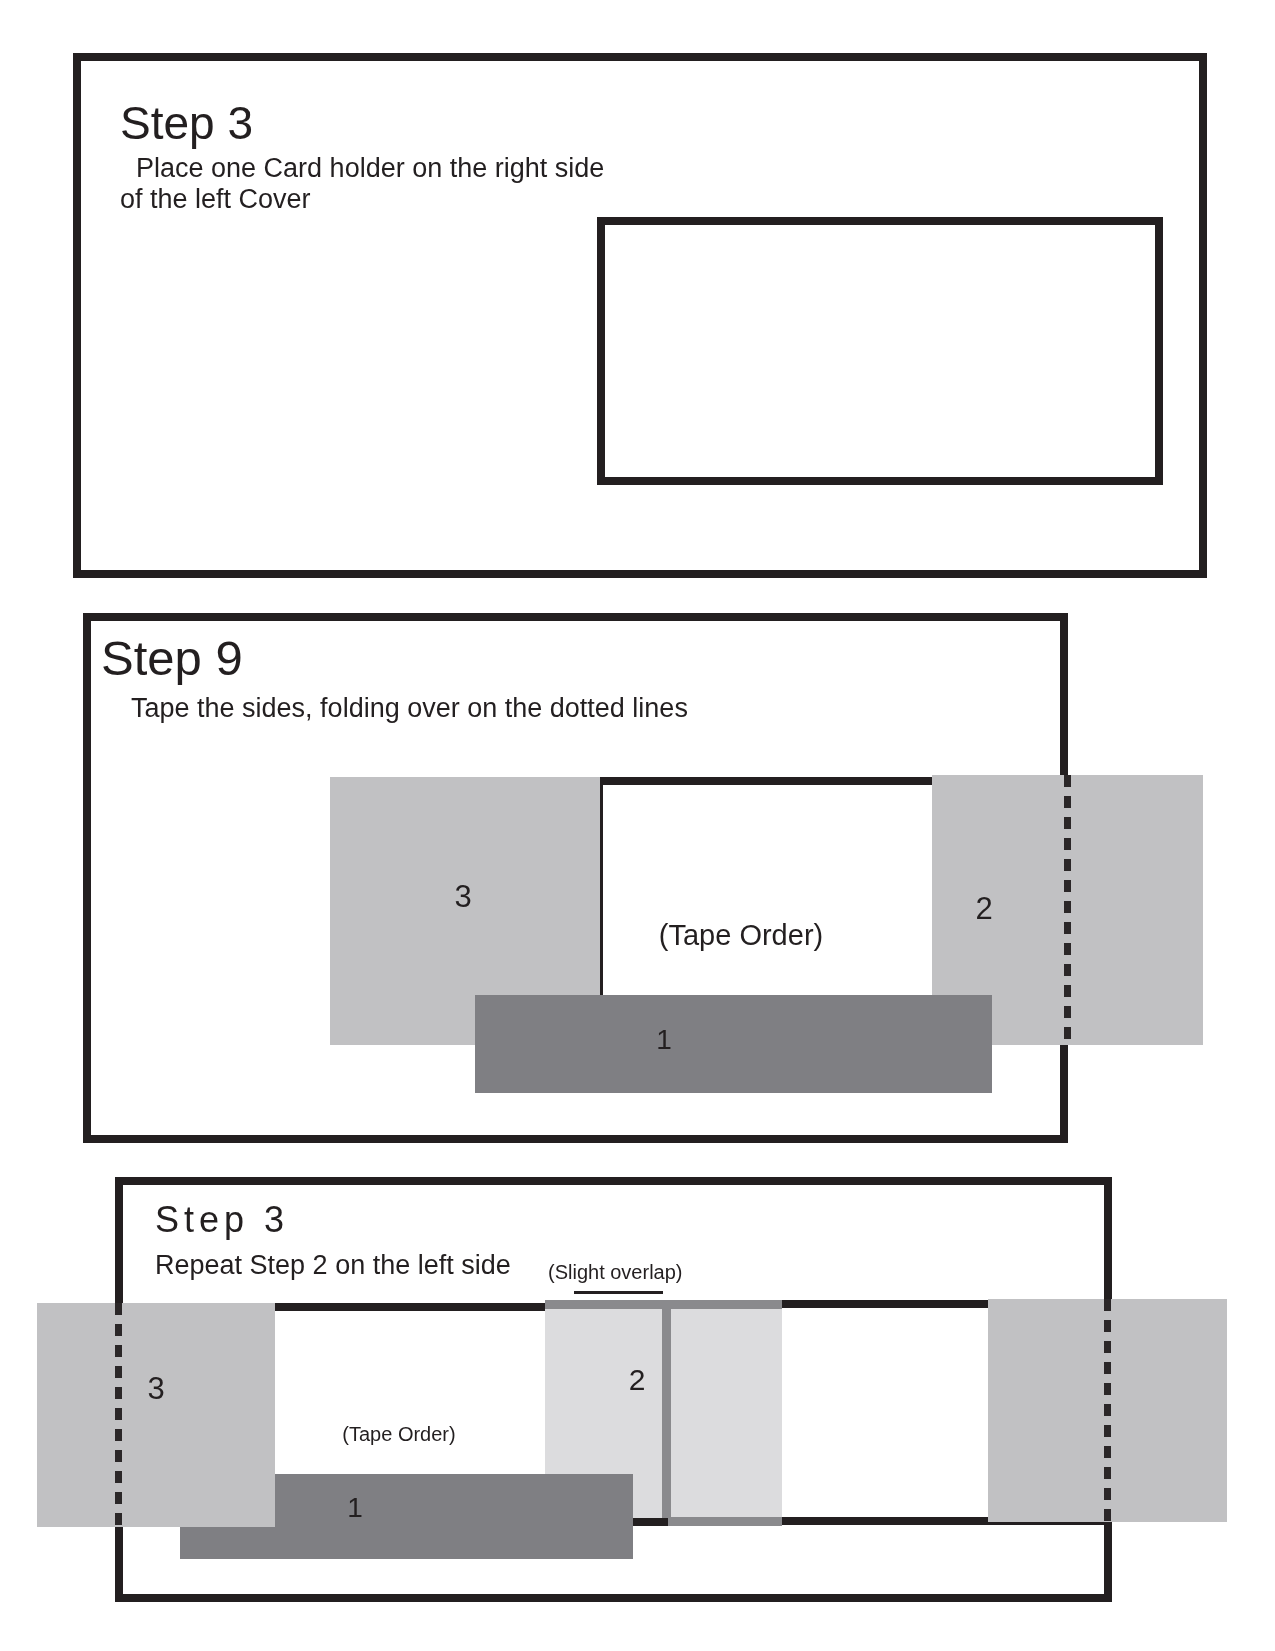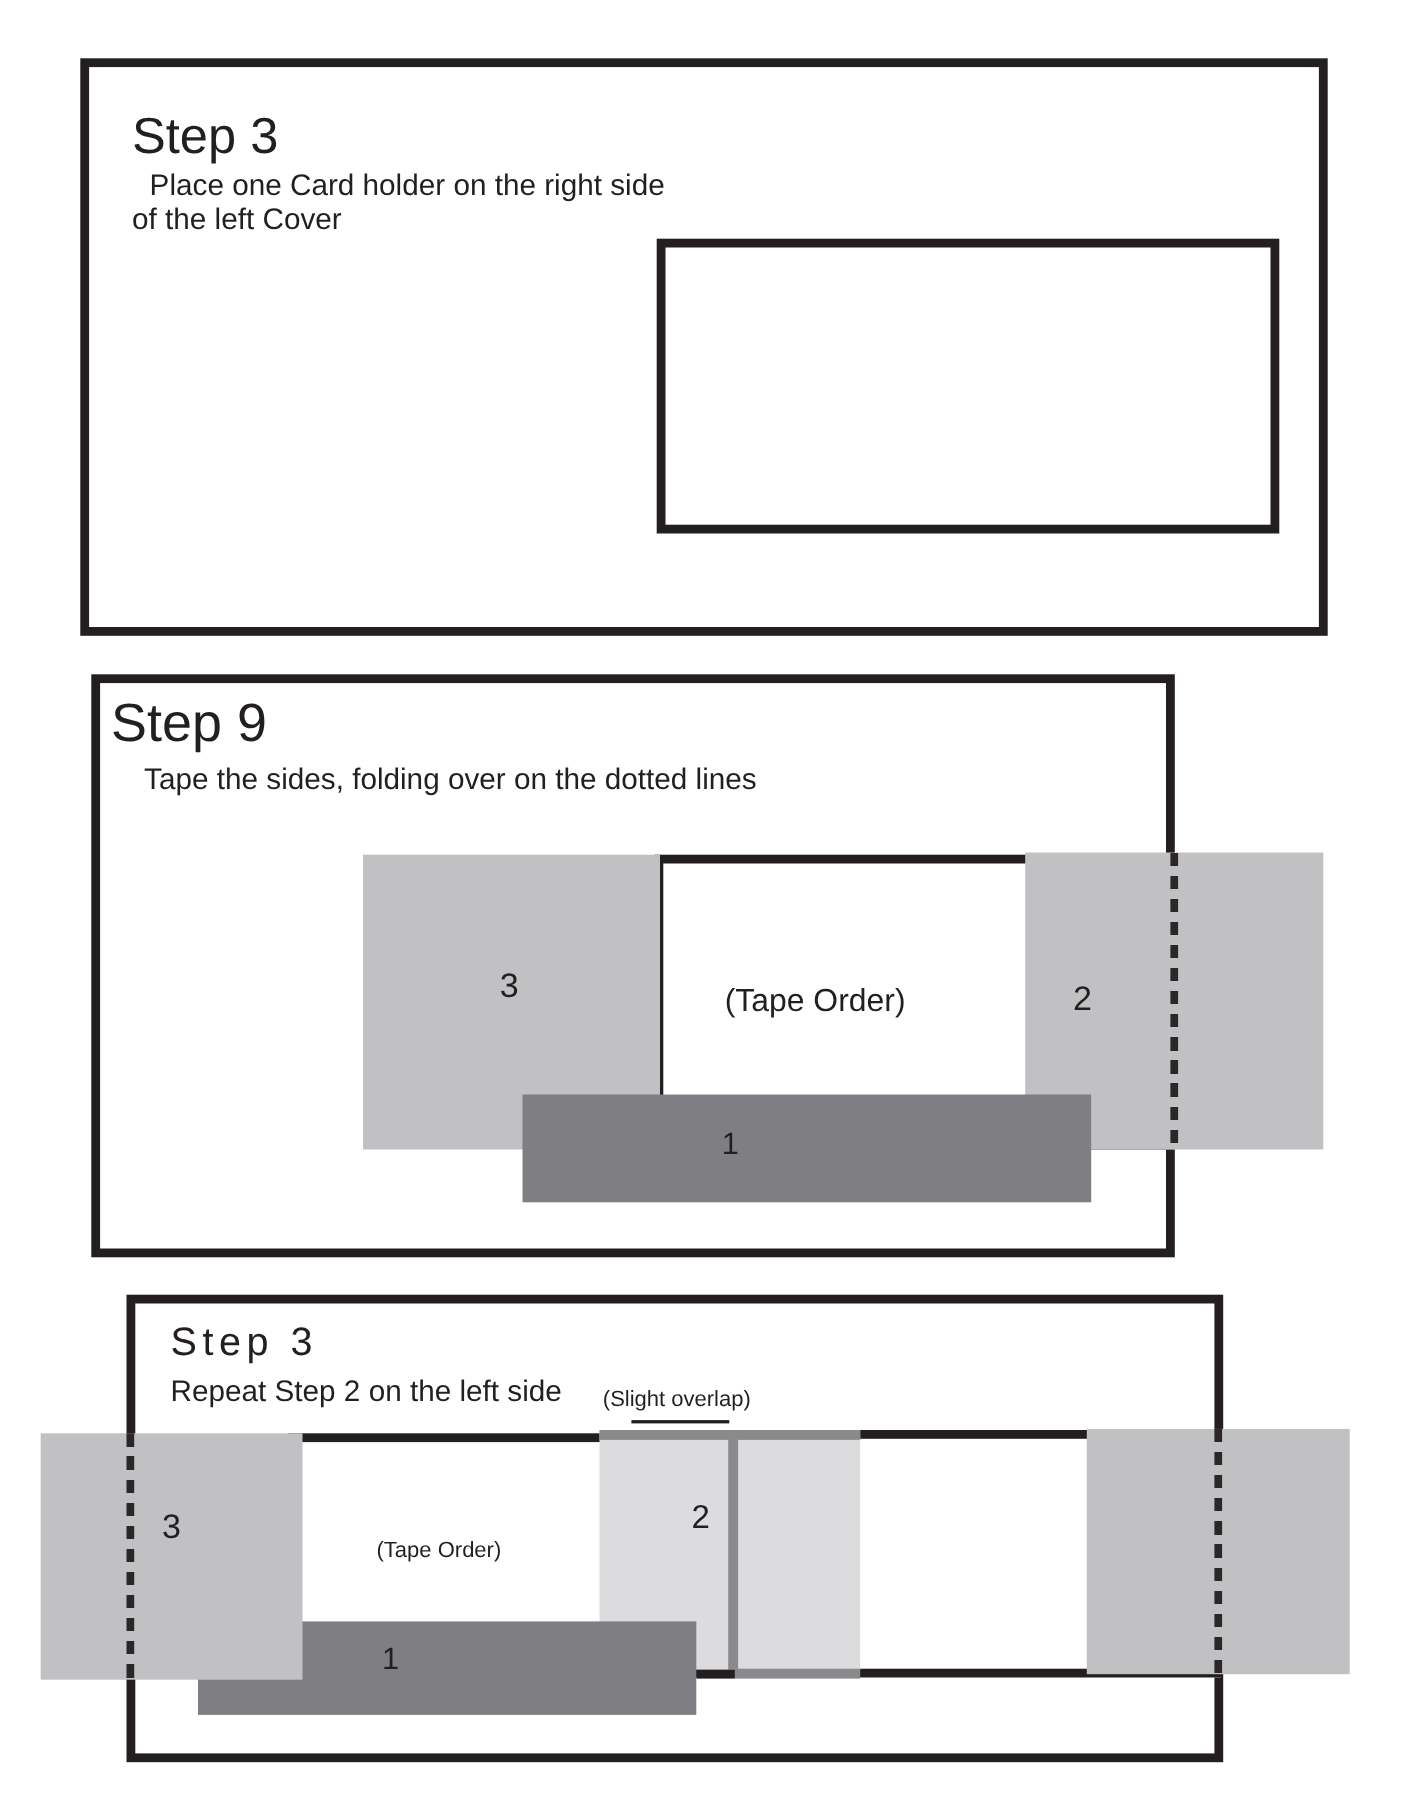--- a/index.html
+++ b/index.html
@@ -44,21 +44,21 @@
     font-size: 31px;
     line-height: 1;
     transform: translate(-50%, -50%);
     white-space: nowrap;
   }
   .note {
     font-size: 20px;
     line-height: 1.1;
     white-space: nowrap;
   }
-  .centered { transform: translate(-50%, -50%); }
+  .centered { transform: translate(-50%, -50%); margin-top: 25px; }
   .dash-v {
     width: 7px;
     background: repeating-linear-gradient(
       180deg,
       #2b2728 0px, #2b2728 12px,
       rgba(0,0,0,0) 12px, rgba(0,0,0,0) 21px
     );
   }
 </style>
 </head>

